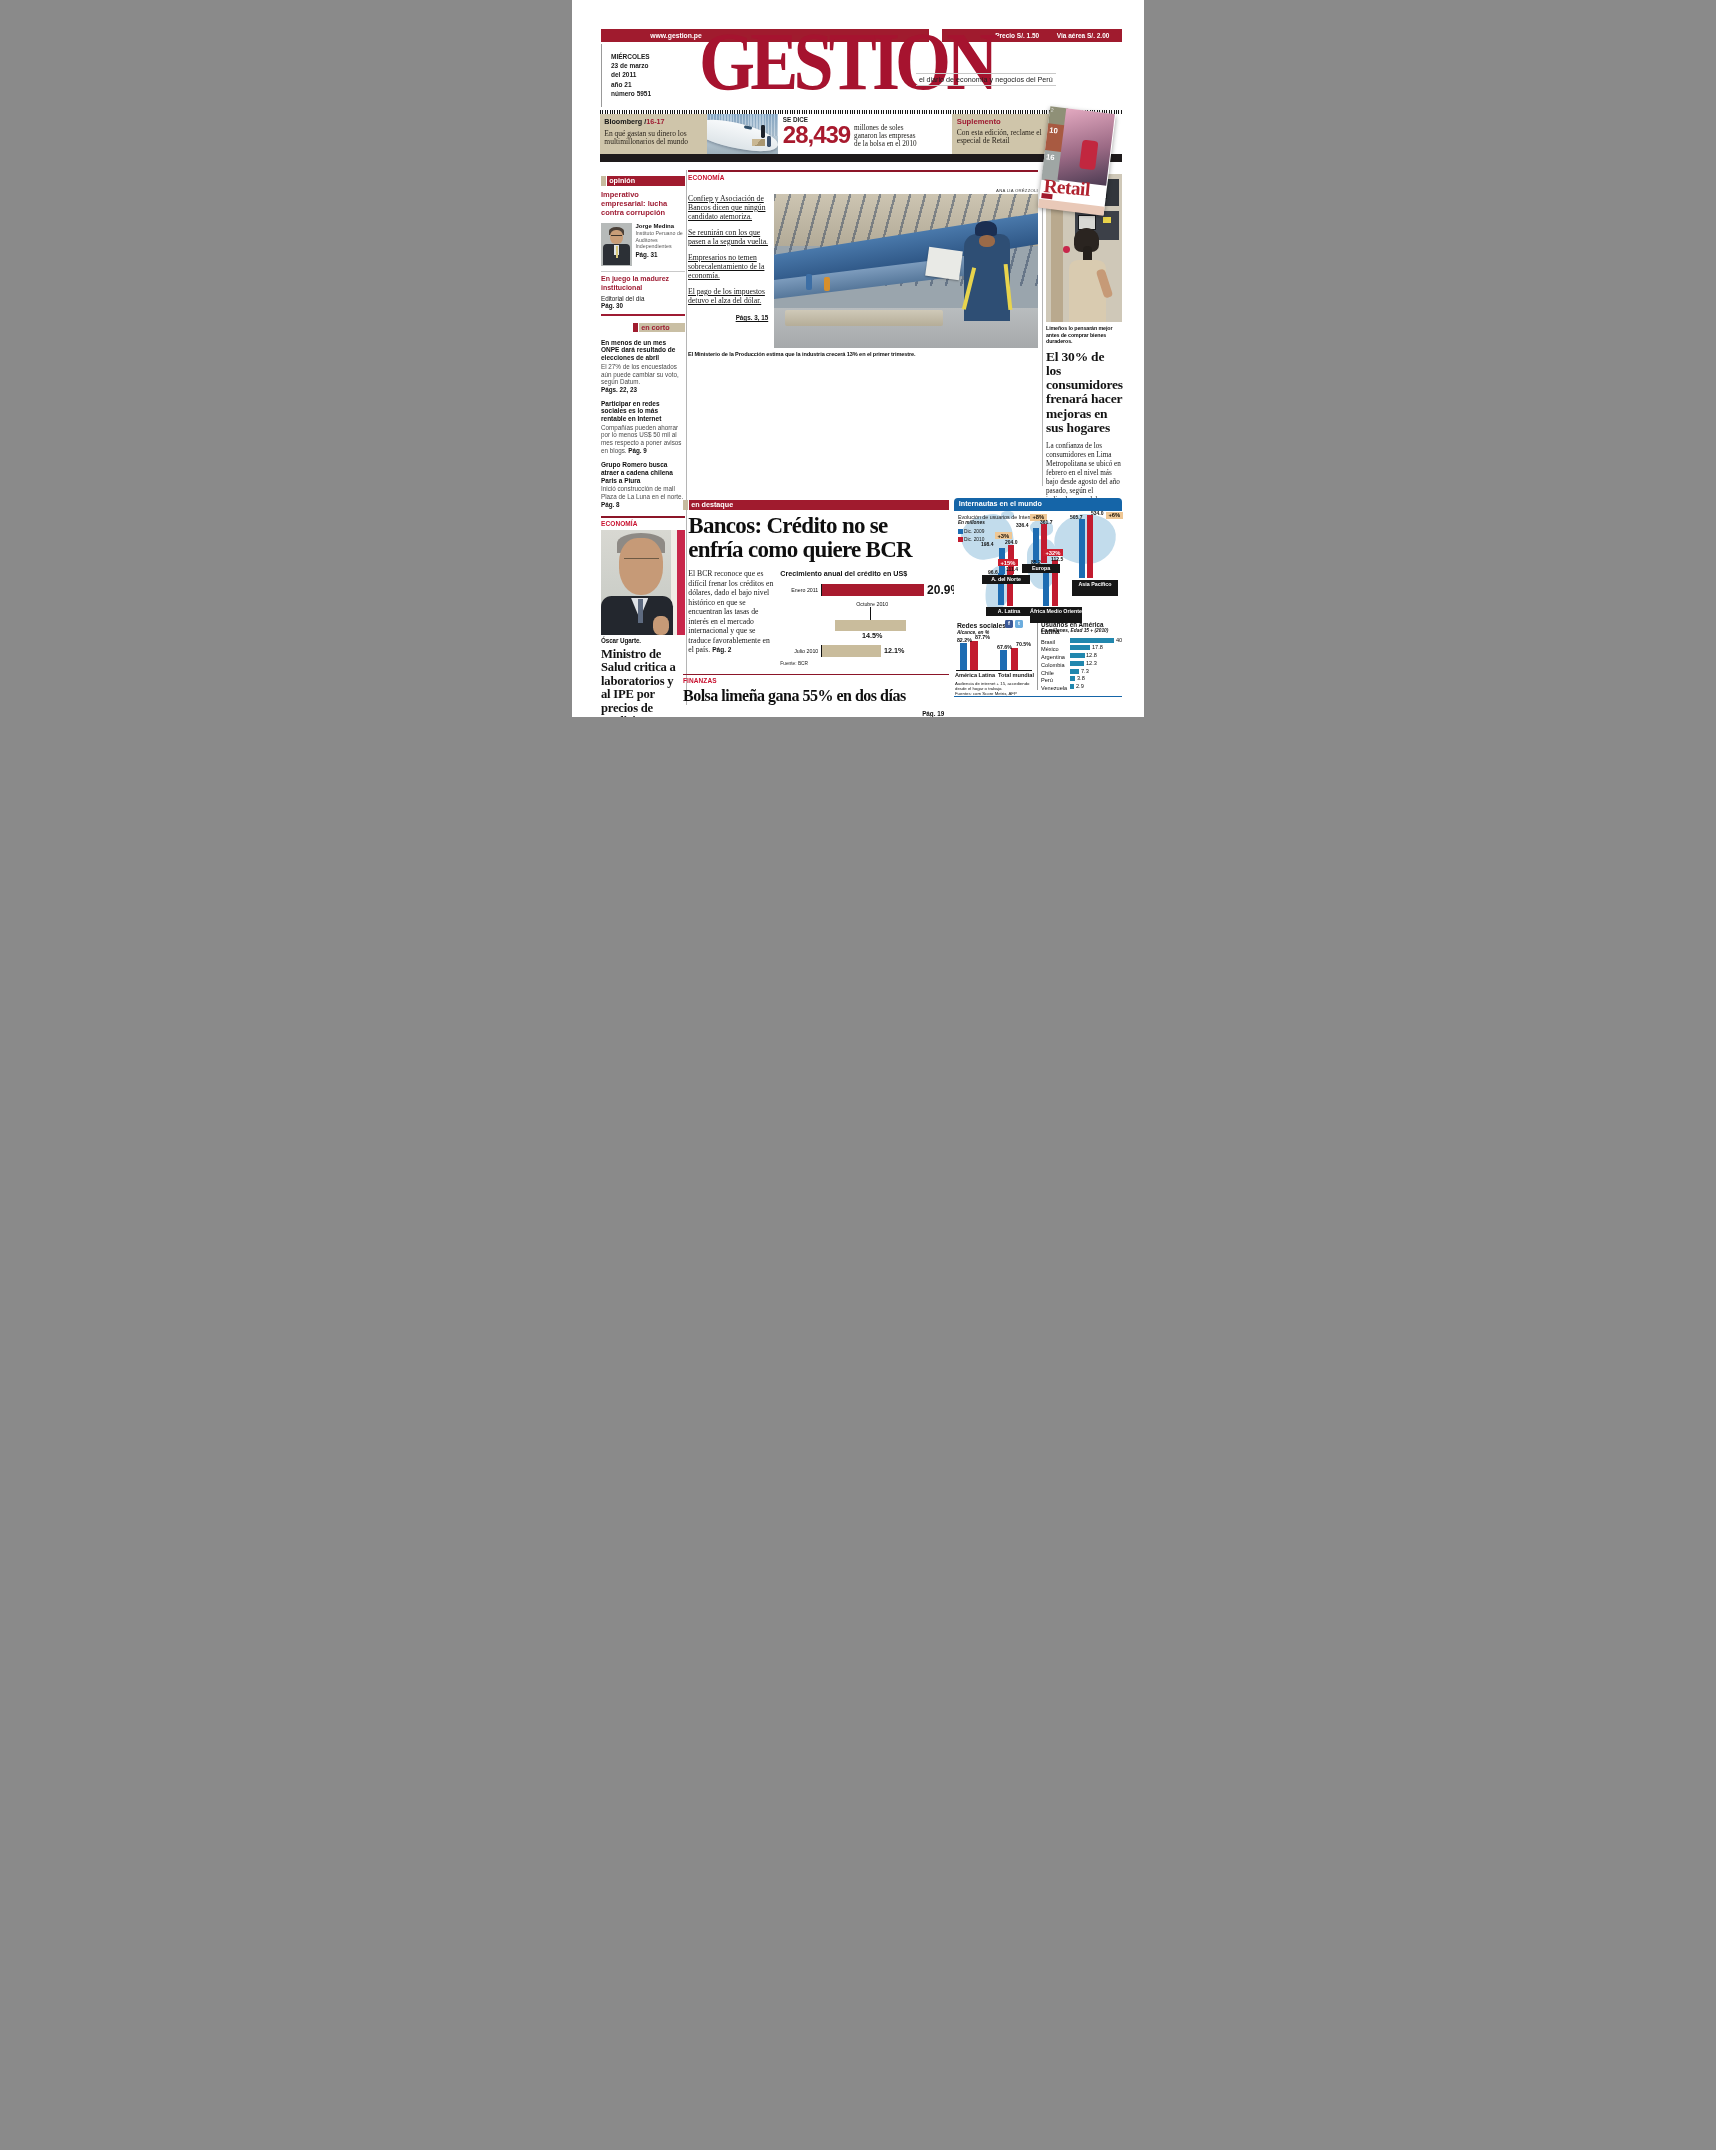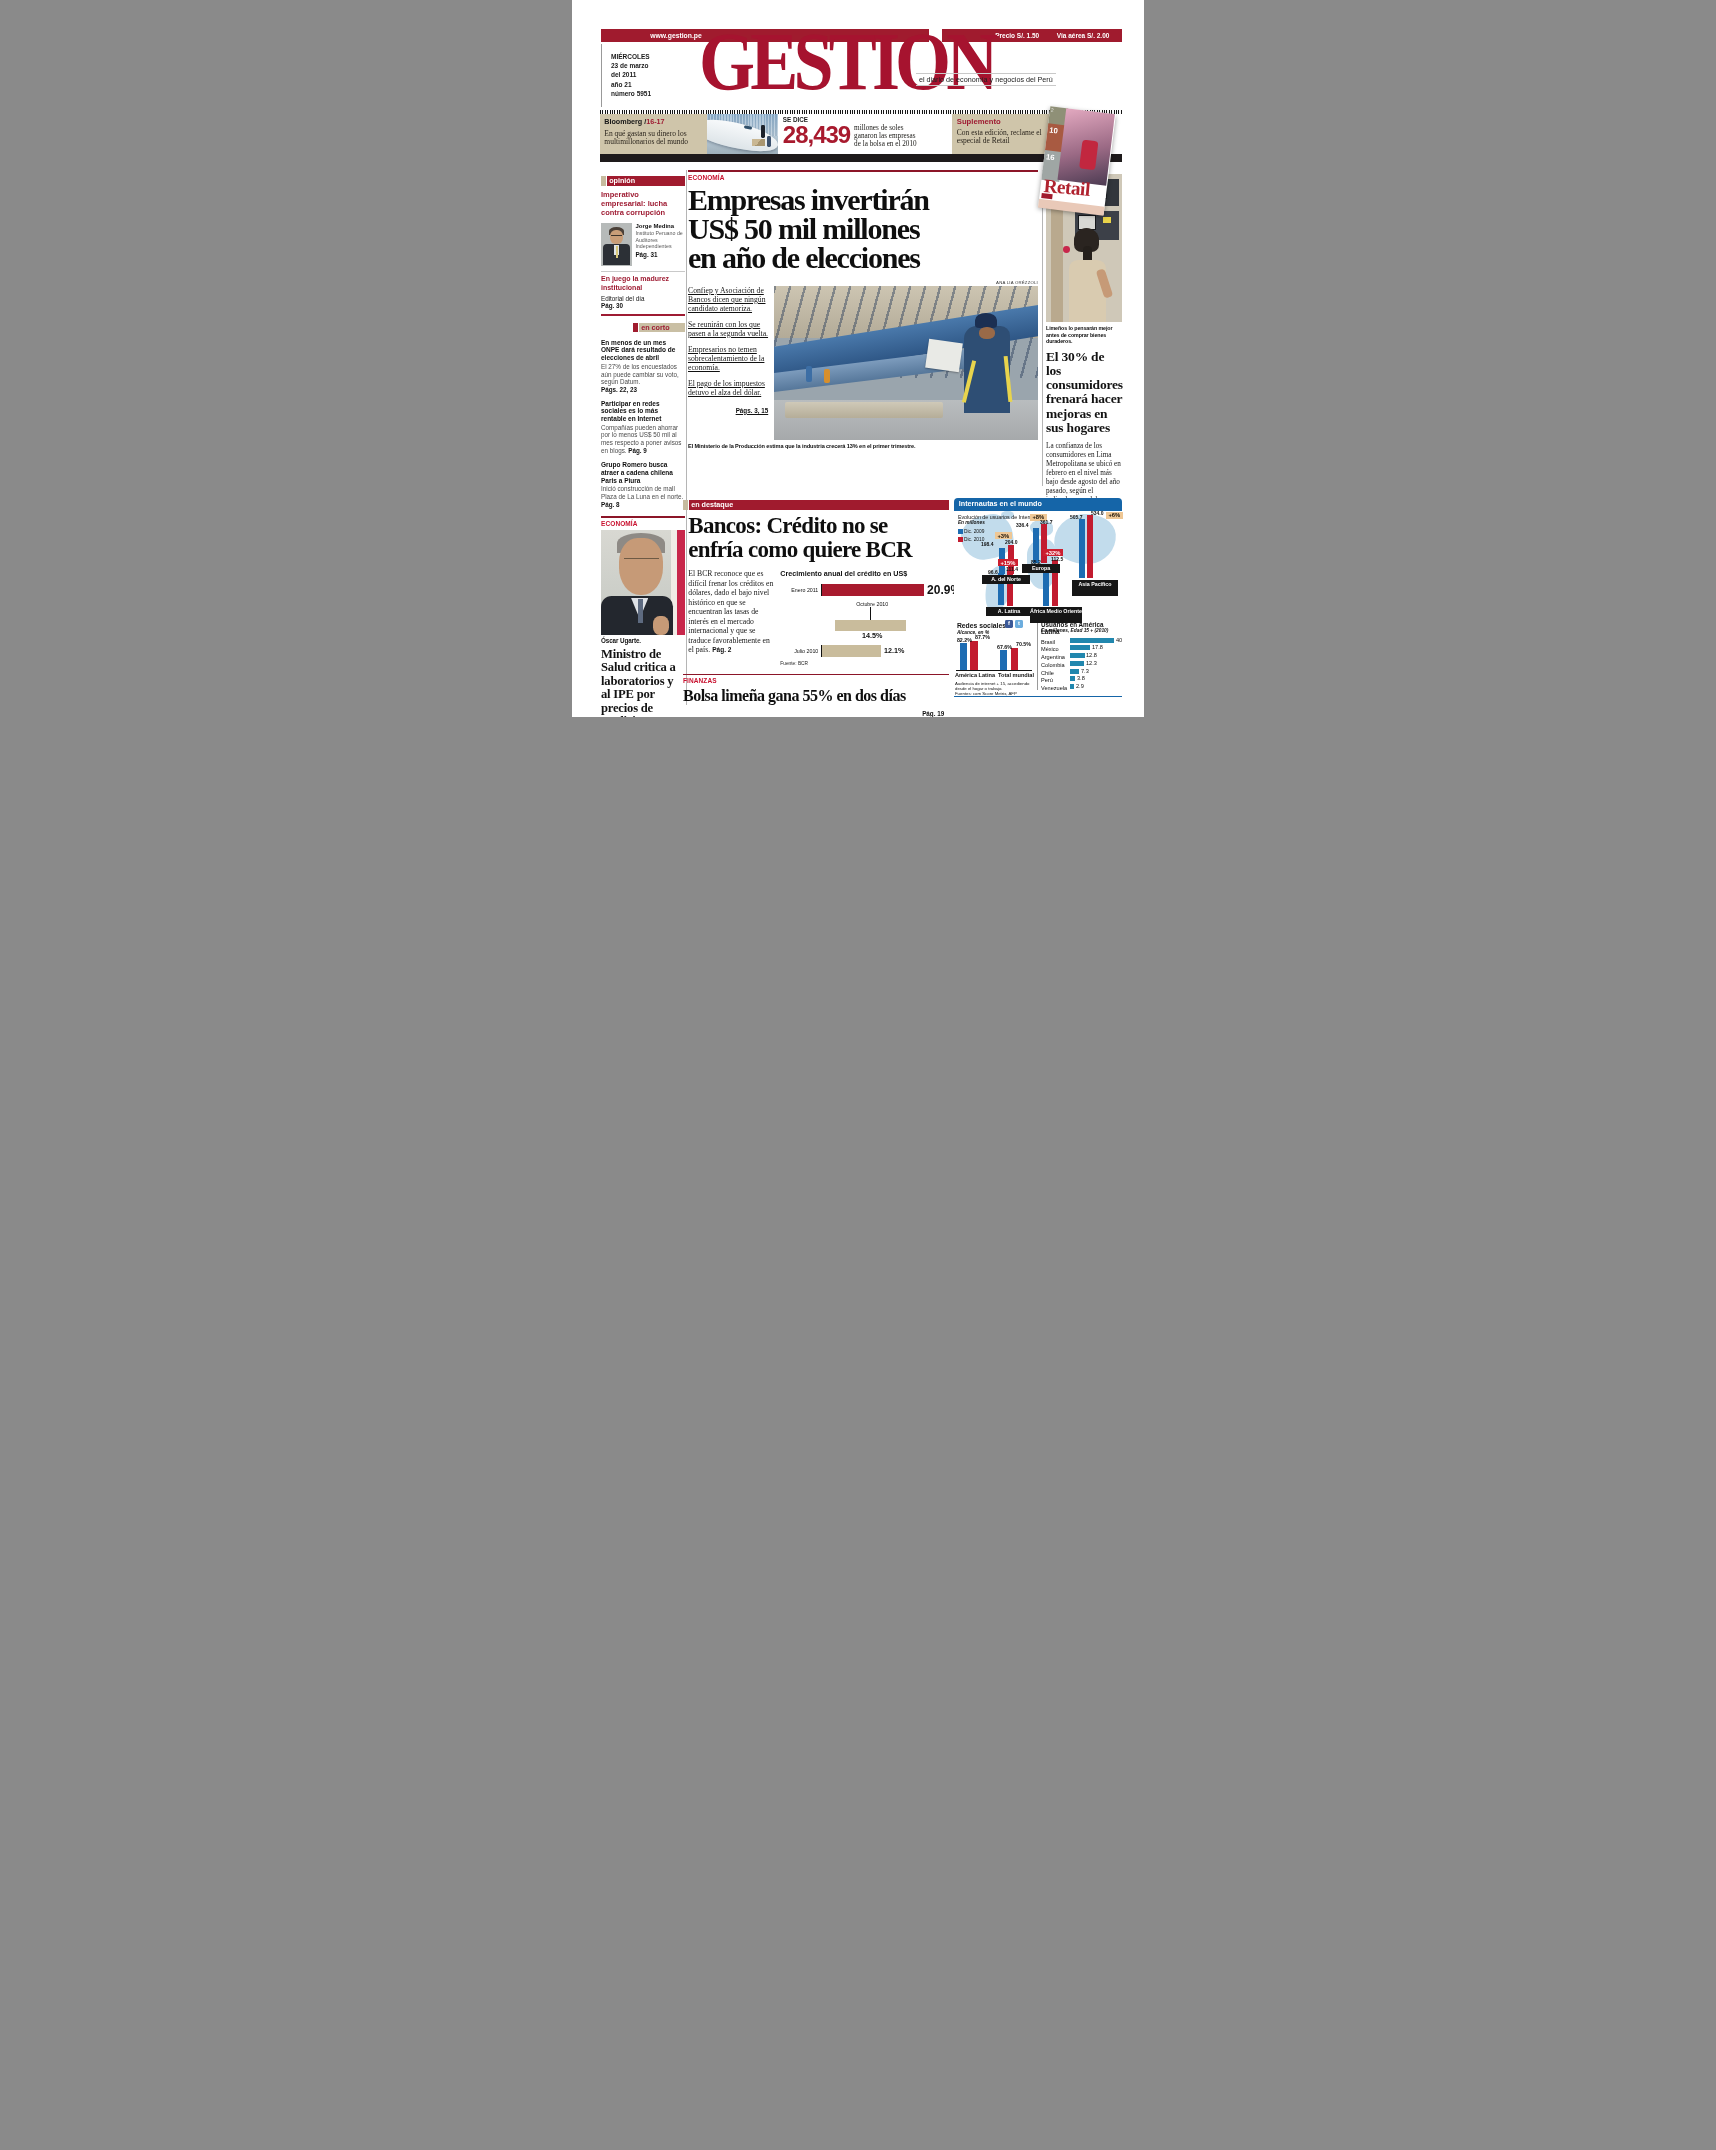--- a/index.html
+++ b/index.html
@@ -180,25 +180,20 @@
     <div class="b" style="font-size:6.3px;margin-top:2.4px;letter-spacing:-0.1px;">Óscar Ugarte.</div>
 
     <div class="serif b" style="font-size:12.6px;line-height:1.07;letter-spacing:-0.2px;margin-top:3.9px;color:#131313;">Ministro de Salud critica a laboratorios y al IPE por precios de medicinas</div>
 
   </div>
 
   <div class="abs" style="left:116px;top:170px;width:350px;">
     <div style="height:1.9px;background:#8c1528;"></div>
     <div class="b crimson" style="font-size:6.5px;margin-top:1.9px;letter-spacing:0.1px;">ECONOMÍA</div>
 
-    <div class="serif b" style="margin-top:3.9px;font-size:30px;line-height:0.98;letter-spacing:-1.2px;color:#0f0f0f;">
-      <div>Empresas invertirán</div>
-      <div>US$ 50 mil millones</div>
-      <div>en año de elecciones</div>
-    </div>
 
     <div style="text-align:right;font-size:4.3px;color:#333;margin-top:6.8px;letter-spacing:0.2px;">ANA LÍA ORÉZZOLI</div>
 
     <div style="display:flex;margin-top:1px;text-decoration:underline;">
       <div style="width:86px;flex:none;padding-right:5.8px;box-sizing:border-box;">
         <p class="bullet">Confiep y Asociación de Bancos dicen que ningún candidato atemoriza.</p>
         <p class="bullet">Se reunirán con los que pasen a la segunda vuelta.</p>
         <p class="bullet">Empresarios no temen sobrecalentamiento de la economía.</p>
         <p class="bullet">El pago de los impuestos detuvo el alza del dólar.</p>
         <div class="b" style="font-size:6.3px;text-align:right;margin-top:9.7px;">Págs. 3, 15</div>

